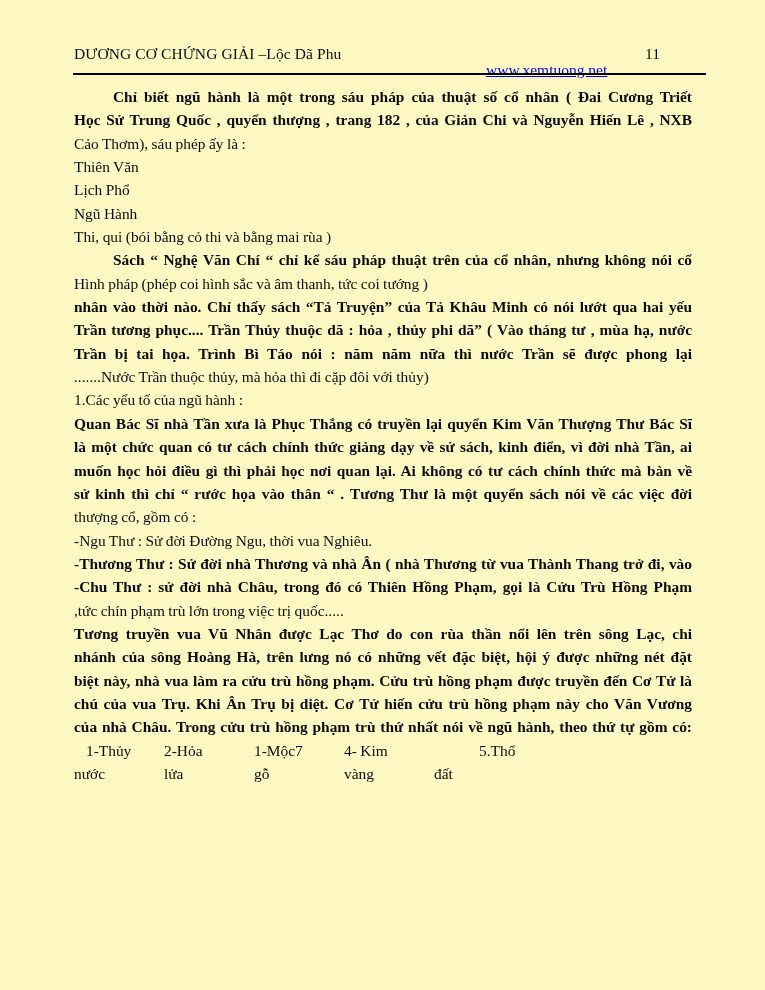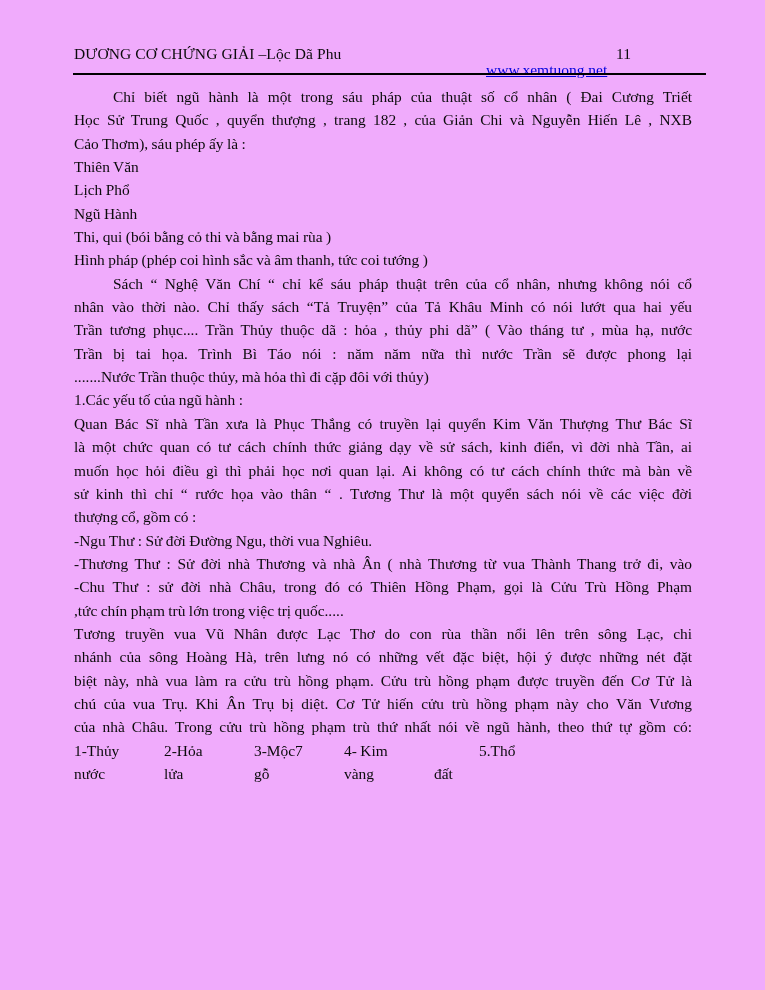--- a/index.html
+++ b/index.html
@@ -16,79 +16,79 @@
     position:absolute;left:74px;top:45px;
     font-size:15.5px;letter-spacing:0.1px;white-space:nowrap;
   }
   .header-link{
     position:absolute;left:486px;top:61px;
     font-size:15.5px;
     text-decoration:underline;
     cursor:pointer;
   }
   .header-page{
-    position:absolute;left:616px;top:45px;
+    position:absolute;left:645px;top:45px;
     font-size:15.5px;
     text-align:right;
   }
   .rule{
     position:absolute;left:73px;top:73px;
     width:633px;height:2px;background:#000;
   }
   .content{
     position:absolute;left:74px;top:85px;width:618px;
     font-size:15.4px;line-height:23.35px;word-spacing:-0.4px;
   }
   .line{height:23.35px;overflow:hidden;white-space:normal;}
-  .line.justify{text-align:justify;text-align-last:justify;}
+  .line.justify{text-align:justify;text-align-last:justify;font-weight:bold;}
   .line.indent{padding-left:39px;}
   .line.cols{position:relative;}
   .col{position:absolute;top:0;white-space:nowrap;}
 </style>
 </head>
 <body>
 
-<div class="page" style="background: #f0abfc; color: rgb(11, 11, 11);">
+<div class="page" style="background: #fef9c3; color: rgb(11, 11, 11);">
   <div class="header-title">DƯƠNG CƠ CHỨNG GIẢI –Lộc Dã Phu</div>
   <a class="header-link" style="color: rgb(0, 0, 221);">www.xemtuong.net</a>
   <div class="header-page">11</div>
   <div class="rule"></div>
   <div class="content">
       <div class="line justify indent">Chỉ biết ngũ hành là một trong sáu pháp của thuật số cổ nhân ( Đai Cương Triết</div>
       <div class="line justify">Học Sử Trung Quốc , quyển thượng , trang 182 , của Giản Chi và Nguyễn Hiến Lê , NXB</div>
       <div class="line">Cảo Thơm), sáu phép ấy là :</div>
       <div class="line">Thiên Văn</div>
       <div class="line">Lịch Phổ</div>
       <div class="line">Ngũ Hành</div>
       <div class="line">Thi, qui (bói bằng cỏ thi và bằng mai rùa )</div>
+      <div class="line justify indent">Sách “ Nghệ Văn Chí “ chỉ kể sáu pháp thuật trên của cổ nhân, nhưng không nói cổ</div>
       <div class="line">Hình pháp (phép coi hình sắc và âm thanh, tức coi tướng )</div>
-      <div class="line justify indent">Sách “ Nghệ Văn Chí “ chỉ kể sáu pháp thuật trên của cổ nhân, nhưng không nói cổ</div>
       <div class="line justify">nhân vào thời nào. Chỉ thấy sách “Tả Truyện” của Tả Khâu Minh có nói lướt qua hai yếu</div>
       <div class="line justify">Trần tương phục.... Trần Thủy thuộc dã : hỏa , thủy phi dã” ( Vào tháng tư , mùa hạ, nước</div>
       <div class="line justify">Trần bị tai họa. Trình Bì Táo nói : năm năm nữa thì nước Trần sẽ được phong lại</div>
       <div class="line">.......Nước Trần thuộc thủy, mà hỏa thì đi cặp đôi với thủy)</div>
       <div class="line">1.Các yếu tố của ngũ hành :</div>
       <div class="line justify">Quan Bác Sĩ nhà Tần xưa là Phục Thắng có truyền lại quyển Kim Văn Thượng Thư Bác Sĩ</div>
       <div class="line justify">là một chức quan có tư cách chính thức giảng dạy về sử sách, kinh điển, vì đời nhà Tần, ai</div>
       <div class="line justify">muốn học hỏi điều gì thì phải học nơi quan lại. Ai không có tư cách chính thức mà bàn về</div>
       <div class="line justify">sử kinh thì chỉ “ rước họa vào thân “ . Tương Thư là một quyển sách nói về các việc đời</div>
       <div class="line">thượng cổ, gồm có :</div>
       <div class="line">-Ngu Thư : Sử đời Đường Ngu, thời vua Nghiêu.</div>
       <div class="line justify">-Thương Thư : Sử đời nhà Thương và nhà Ân ( nhà Thương từ vua Thành Thang trở đi, vào</div>
       <div class="line justify">-Chu Thư : sử đời nhà Châu, trong đó có Thiên Hồng Phạm, gọi là Cửu Trù Hồng Phạm</div>
       <div class="line">,tức chín phạm trù lớn trong việc trị quốc.....</div>
       <div class="line justify">Tương truyền vua Vũ Nhân được Lạc Thơ do con rùa thần nổi lên trên sông Lạc, chi</div>
       <div class="line justify">nhánh của sông Hoàng Hà, trên lưng nó có những vết đặc biệt, hội ý được những nét đặt</div>
       <div class="line justify">biệt này, nhà vua làm ra cửu trù hồng phạm. Cửu trù hồng phạm được truyền đến Cơ Tử là</div>
       <div class="line justify">chú của vua Trụ. Khi Ân Trụ bị diệt. Cơ Tử hiến cửu trù hồng phạm này cho Văn Vương</div>
       <div class="line justify">của nhà Châu. Trong cửu trù hồng phạm trù thứ nhất nói về ngũ hành, theo thứ tự gồm có:</div>
       <div class="line cols">
-        <span class="col" style="left: 0px;">1-Thủy</span>
+        <span class="col" style="left: 12px;">1-Thủy</span>
         <span class="col" style="left: 90px;">2-Hỏa</span>
-        <span class="col" style="left: 180px;">3-Mộc7</span>
+        <span class="col" style="left: 180px;">1-Mộc7</span>
         <span class="col" style="left: 270px;">4- Kim</span>
         <span class="col" style="left: 405px;">5.Thổ</span>
       </div>
       <div class="line cols">
         <span class="col" style="left: 0px;">nước</span>
         <span class="col" style="left: 90px;">lửa</span>
         <span class="col" style="left: 180px;">gỗ</span>
         <span class="col" style="left: 270px;">vàng</span>
         <span class="col" style="left: 360px;">đất</span>
       </div>

